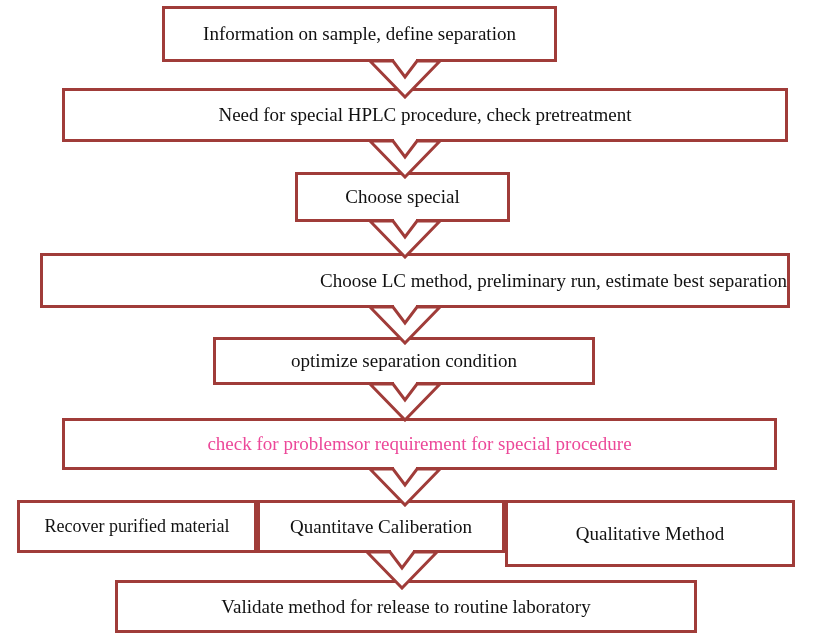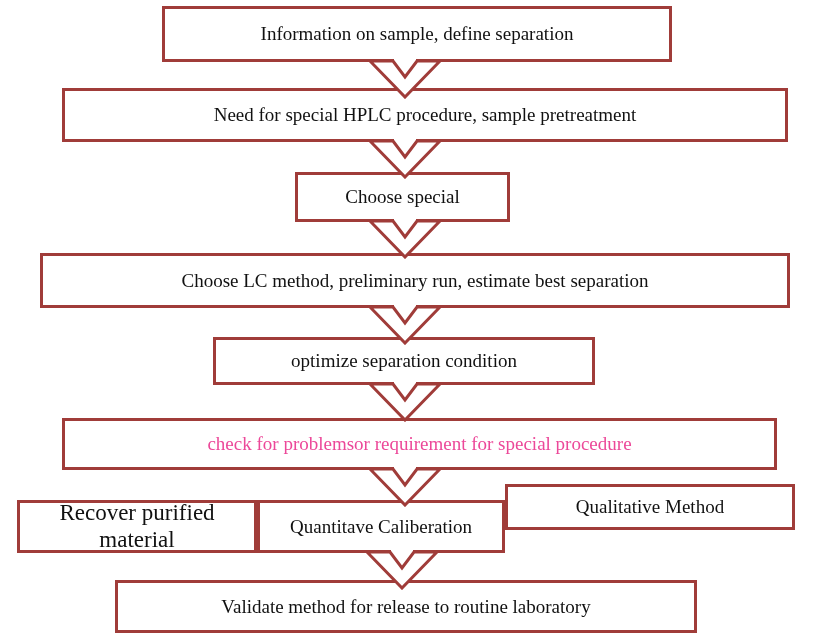--- a/index.html
+++ b/index.html
@@ -24,29 +24,29 @@
     align-items: center;
     justify-content: center;
     text-align: center;
     color: #111111;
     font-size: 19px;
     line-height: 1.15;
     z-index: 1;
   }
   .node span { display: block; }
   
-  .n1  { left: 162px; top: 6px;   width: 510px; height: 56px; }
+  .n1  { left: 162px; top: 6px;   width: 395px; height: 56px; }
   .n2  { left: 62px;  top: 88px;  width: 726px; height: 54px; }
   .n3  { left: 295px; top: 172px; width: 215px; height: 50px; }
   .n4  { left: 40px;  top: 253px; width: 750px; height: 55px; }
   .n5  { left: 213px; top: 337px; width: 382px; height: 48px; }
   .n6  { left: 62px;  top: 418px; width: 715px; height: 52px; }
-  .n7a { left: 17px;  top: 500px; width: 240px; height: 53px; font-size: 23px; padding: 0 22px; justify-content: flex-end; }
+  .n7a { left: 17px;  top: 500px; width: 240px; height: 53px; font-size: 18px; padding: 0 22px; }
   .n7b { left: 257px; top: 500px; width: 248px; height: 53px; }
-  .n7c { left: 505px; top: 484px; width: 290px; height: 46px; }
+  .n7c { left: 505px; top: 500px; width: 290px; height: 67px; }
   .n8  { left: 115px; top: 580px; width: 582px; height: 53px; font-family: Liberation Serif, serif; }
 
   .arrow {
     position: absolute;
     width: 76px;
     height: 40px;
     z-index: 2;
     color: var(--accent, #A03C39);
   }
   .a1 { left: 367px; top: 59px;  }
@@ -66,40 +66,40 @@
     <span>Information on sample, define separation</span>
   </div>
 
   <svg class="arrow a1" viewBox="0 0 76 40" aria-hidden="true">
     <rect x="27" y="0" width="22" height="7" fill="#ffffff"></rect>
     <polygon points="3,2 73,2 38,38" fill="#ffffff"></polygon>
     <polygon points="3,2 26,2 38,18 50,2 73,2 38,38" fill="#ffffff" stroke="currentColor" stroke-width="3"></polygon>
   </svg>
 
   <div class="node n2" style="color: rgb(17, 17, 17);">
-    <span>Need for special HPLC procedure, sample pretreatment</span>
+    <span>Need for special HPLC procedure, check pretreatment</span>
   </div>
 
   <svg class="arrow a2" viewBox="0 0 76 40" aria-hidden="true">
     <rect x="27" y="0" width="22" height="7" fill="#ffffff"></rect>
     <polygon points="3,2 73,2 38,38" fill="#ffffff"></polygon>
     <polygon points="3,2 26,2 38,18 50,2 73,2 38,38" fill="#ffffff" stroke="currentColor" stroke-width="3"></polygon>
   </svg>
 
   <div class="node n3" style="color: rgb(17, 17, 17);">
     <span>Choose special</span>
   </div>
 
   <svg class="arrow a3" viewBox="0 0 76 40" aria-hidden="true">
     <rect x="27" y="0" width="22" height="7" fill="#ffffff"></rect>
     <polygon points="3,2 73,2 38,38" fill="#ffffff"></polygon>
     <polygon points="3,2 26,2 38,18 50,2 73,2 38,38" fill="#ffffff" stroke="currentColor" stroke-width="3"></polygon>
   </svg>
 
-  <div class="node n4" style="color: rgb(17, 17, 17);">
+  <div class="node n4" style="color: rgb(17, 17, 17); justify-content: flex-end;">
     <span>Choose LC method, preliminary run, estimate best separation</span>
   </div>
 
   <svg class="arrow a4" viewBox="0 0 76 40" aria-hidden="true">
     <rect x="27" y="0" width="22" height="7" fill="#ffffff"></rect>
     <polygon points="3,2 73,2 38,38" fill="#ffffff"></polygon>
     <polygon points="3,2 26,2 38,18 50,2 73,2 38,38" fill="#ffffff" stroke="currentColor" stroke-width="3"></polygon>
   </svg>
 
   <div class="node n5" style="color: rgb(17, 17, 17);">

